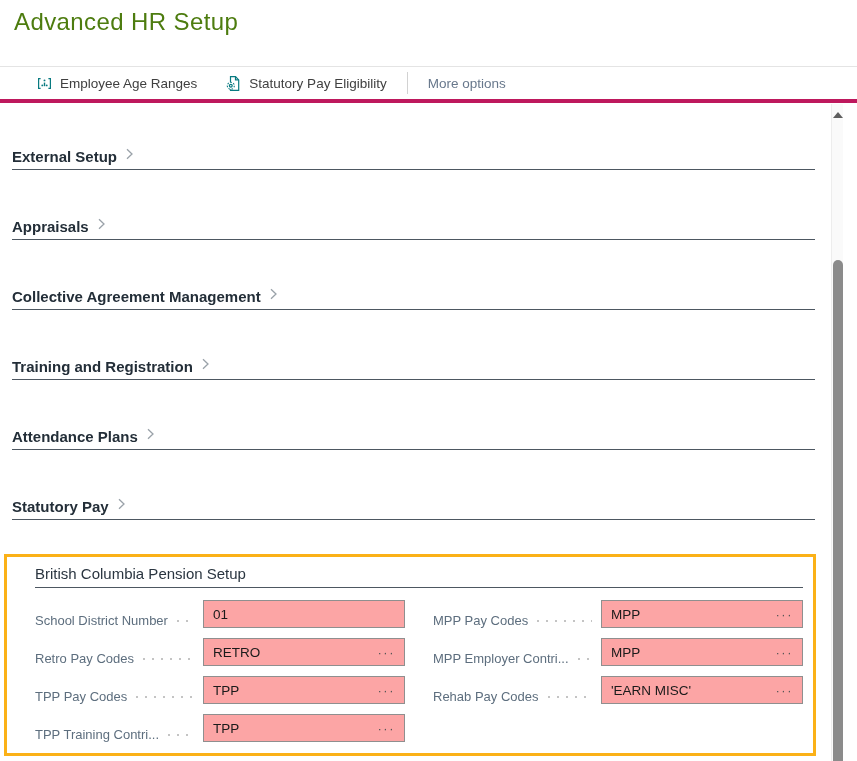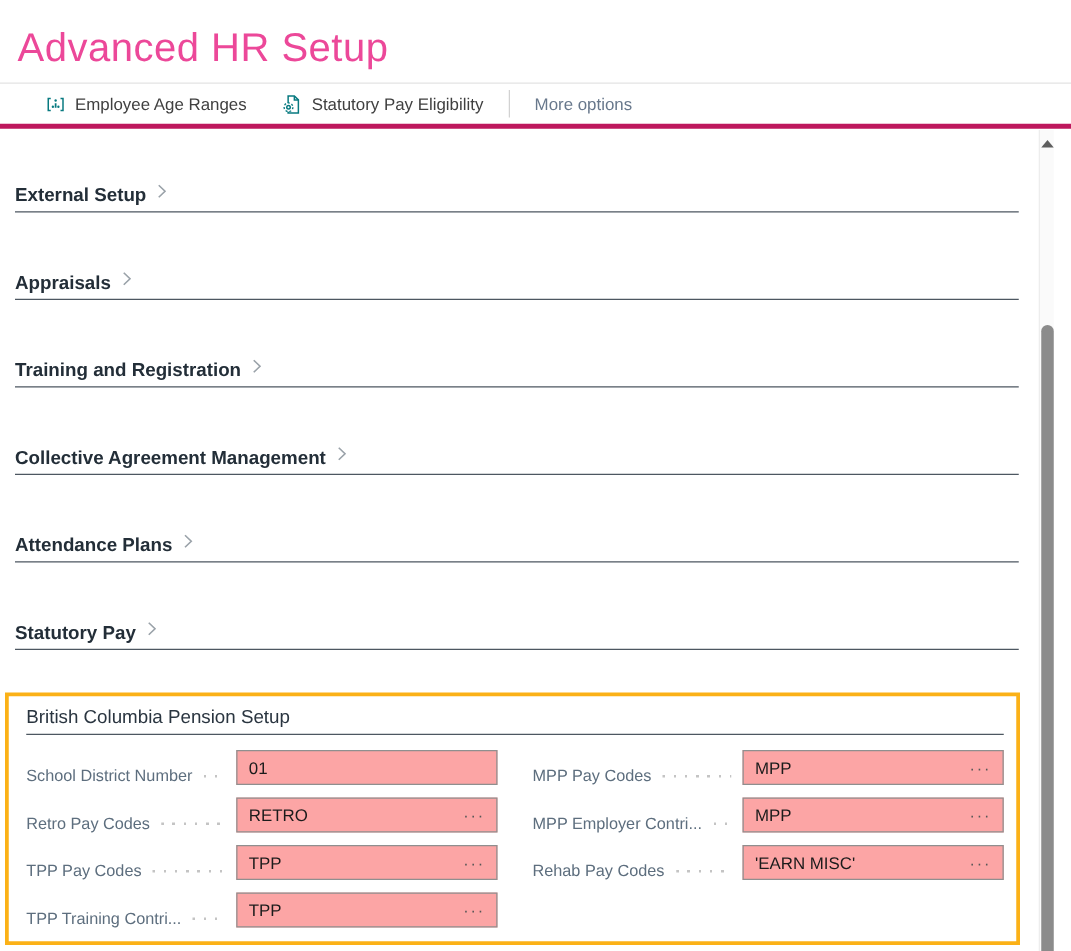--- a/index.html
+++ b/index.html
@@ -2,43 +2,43 @@
 <html><head>
 <meta charset="utf-8">
 <style>
   html,body{margin:0;padding:0;background:#fff;}
   .stage{
     position:relative;width:857px;height:761px;overflow:hidden;background:#ffffff;
     font-family:"Liberation Sans",sans-serif;color:#222;
   }
   
   .page-title{
-    position:absolute;left:14px;top:20px;font-size:32px;font-weight:300;
-    color:#ec4899;letter-spacing:.4px;white-space:nowrap;
+    position:absolute;left:14px;top:8px;font-size:24px;font-weight:300;
+    color:#4d7c0f;letter-spacing:.4px;white-space:nowrap;
   }
   
   .toolbar{
     position:absolute;left:0;top:66px;width:857px;height:37px;box-sizing:border-box;
     border-top:1px solid #e4e4e4;border-bottom:4px solid #be185d;
     display:flex;align-items:center;padding-left:36px;font-size:13.5px;color:#404040;
   }
   .tb-action{display:flex;align-items:center;gap:7px;margin-right:28px;cursor:pointer;white-space:nowrap;}
   .tb-action svg{display:block;flex-shrink:0;}
   .tb-sep{width:1px;height:22px;background:#d2d2d2;margin:0 0 0 -8px;}
   .tb-more{color:#68788c;margin-left:20px;cursor:pointer;white-space:nowrap;}
   
   .fasttabs{position:absolute;left:12px;top:132px;width:803px;}
   .fasttab{height:70px;box-sizing:border-box;padding-top:13px;cursor:pointer;}
   .fasttab-head{display:flex;align-items:flex-end;gap:8px;height:20px;}
   .fasttab-label{font-size:15px;font-weight:bold;color:#232e38;white-space:nowrap;}
   .fasttab-rule{border:none;border-top:1px solid #4d5761;margin:4px 0 0 0;}
   
   .bc-box{
     position:absolute;left:4px;top:554px;width:812px;height:202px;box-sizing:border-box;
-    border:3px solid #fbb117;background:#fff;padding:6px 8px 0 12px;
+    border:3px solid #fbb117;background:#fff;padding:6px 8px 0 26px;
   }
   .bc-title{font-size:15px;font-weight:400;color:#2a3540;margin:2px 0 0 2px;height:21px;white-space:nowrap;}
   .bc-rule{border:none;border-top:1px solid #4d5761;margin:1px 2px 0 2px;}
   .bc-cols{display:flex;gap:28px;padding:12px 2px 0 2px;}
   .bc-col{flex:1;display:flex;flex-direction:column;gap:10px;min-width:0;}
   .field{display:flex;align-items:flex-end;height:28px;}
   .lbl-wrap{display:flex;align-items:center;width:168px;flex-shrink:0;min-width:0;}
   .field-label{font-size:13px;color:#5d6e7e;white-space:nowrap;}
   .leader{
     flex:1;height:2px;margin:1px 9px 0 9px;min-width:5px;
@@ -124,33 +124,33 @@
         <svg width="9" height="14" viewBox="0 0 9 14">
               <path d="M2 2.2 L7 7 L2 11.8" stroke="#9aa2a9" stroke-width="1.3" fill="none"></path>
             </svg>
       </span>
     </div>
     <hr class="fasttab-rule">
   </div>
 
   <div class="fasttab">
     <div class="fasttab-head">
+      <span class="fasttab-label">Collective Agreement Management</span>
+      <span>
+        <svg width="9" height="14" viewBox="0 0 9 14">
+              <path d="M2 2.2 L7 7 L2 11.8" stroke="#9aa2a9" stroke-width="1.3" fill="none"></path>
+            </svg>
+      </span>
+    </div>
+    <hr class="fasttab-rule">
+  </div>
+
+  <div class="fasttab">
+    <div class="fasttab-head">
       <span class="fasttab-label">Training and Registration</span>
-      <span>
-        <svg width="9" height="14" viewBox="0 0 9 14">
-              <path d="M2 2.2 L7 7 L2 11.8" stroke="#9aa2a9" stroke-width="1.3" fill="none"></path>
-            </svg>
-      </span>
-    </div>
-    <hr class="fasttab-rule">
-  </div>
-
-  <div class="fasttab">
-    <div class="fasttab-head">
-      <span class="fasttab-label">Collective Agreement Management</span>
       <span>
         <svg width="9" height="14" viewBox="0 0 9 14">
               <path d="M2 2.2 L7 7 L2 11.8" stroke="#9aa2a9" stroke-width="1.3" fill="none"></path>
             </svg>
       </span>
     </div>
     <hr class="fasttab-rule">
   </div>
 
   <div class="fasttab">

